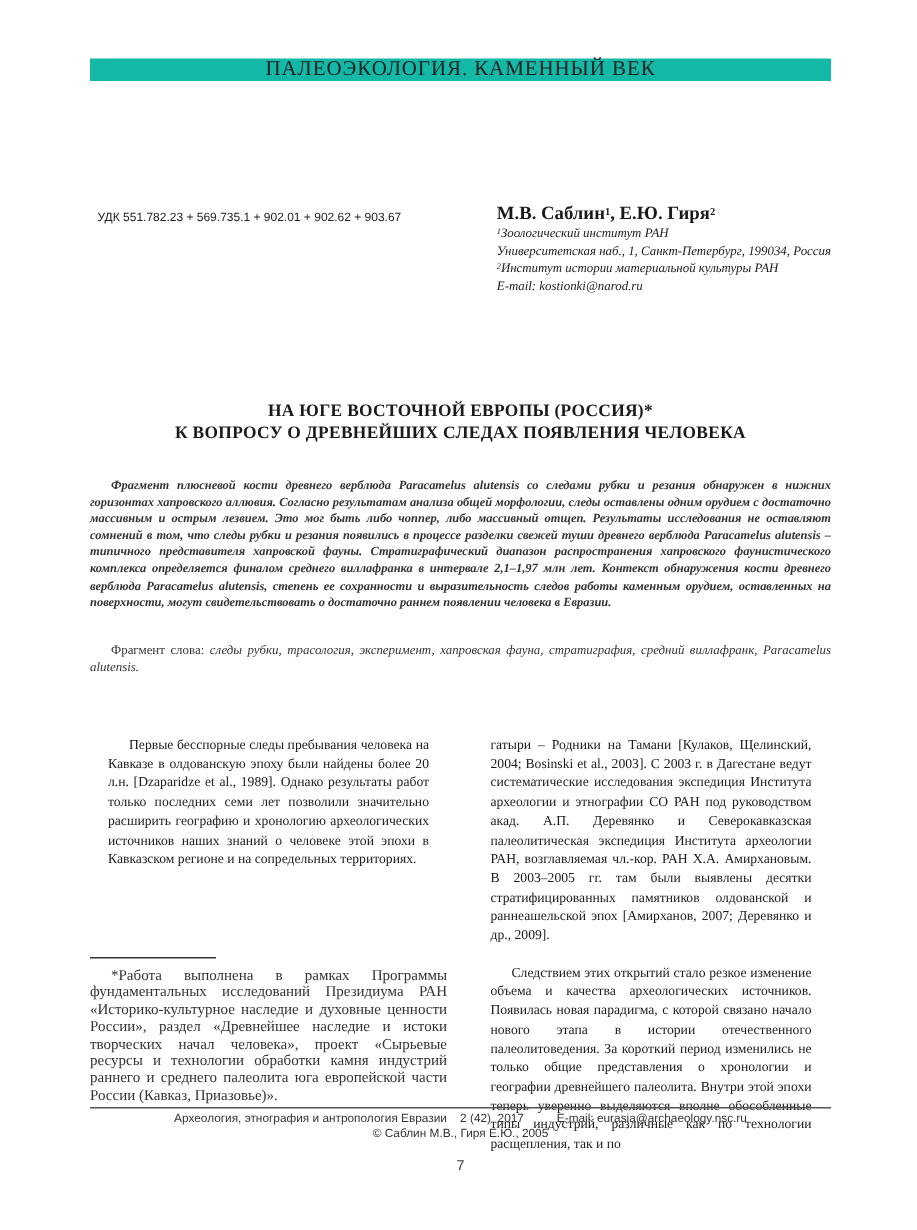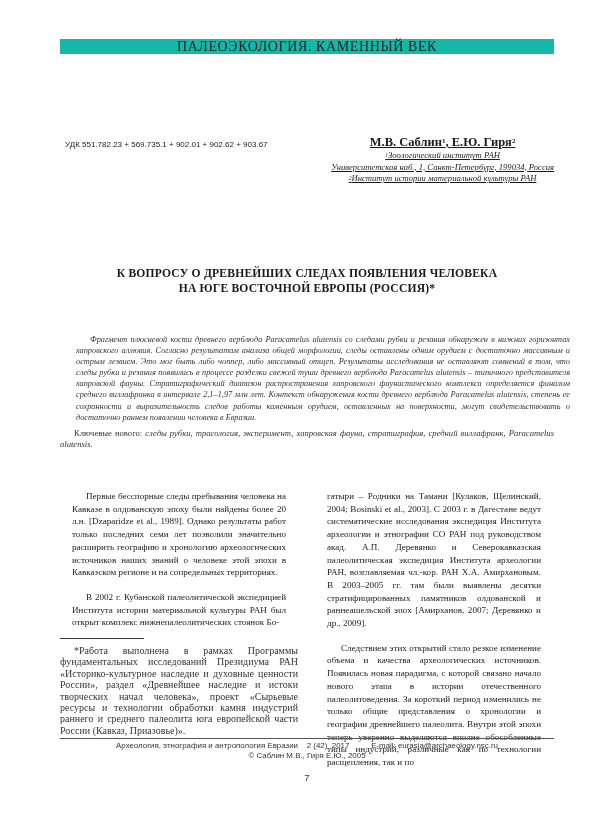--- a/index.html
+++ b/index.html
@@ -9,35 +9,35 @@
     .sans { font-family: "Liberation Sans", "DejaVu Sans", sans-serif; }
 
     .section-band {
       left: 60px; top: 39px; width: 494px; height: 15px;
       background: #14b8a6;
       display: flex; align-items: center; justify-content: center;
       font-size: 14px; letter-spacing: 0.6px; font-weight: normal; color: #222;
     }
     .udk { left: 65px; top: 124px; font-size: 8px; color: #222; margin-top: 16px; }
 
-    .authors-block { right: 57px; top: 135px; text-align: center; text-decoration: underline; }
+    .authors-block { right: 57px; top: 135px; text-align: left; }
     .authors { font-size: 12.5px; font-weight: bold; line-height: 15px; }
     .authors sup { font-size: 7px; vertical-align: top; position: relative; top: -1px; }
     .aff { font-size: 8.6px; font-style: italic; line-height: 11.5px; }
     .aff sup { font-size: 5.5px; vertical-align: top; }
 
     .title {
       left: 60px; width: 494px; top: 266px; text-align: center;
       font-size: 11.6px; font-weight: bold; line-height: 15px; letter-spacing: 0.2px;
     }
 
     .abstract {
       left: 60px; width: 494px; top: 318px;
       font-size: 8.3px; font-style: italic; line-height: 11.1px;
-      text-align: justify; text-indent: 14px; margin: 16px; color: #333;
+      text-align: justify; text-indent: 14px; margin: 0; color: #333; font-weight: bold;
     }
     .keywords {
       left: 60px; width: 494px; top: 428px;
       font-size: 8.6px; line-height: 11.4px; text-align: justify; text-indent: 14px; margin: 0; color: #333;
     }
     .keywords .kw { font-style: italic; }
 
     .col { top: 478px; width: 238px; font-size: 9.1px; line-height: 12.7px; text-align: justify; }
     .col p { margin: 12px; text-indent: 14px; }
     .col p.noindent { text-indent: 0; }
@@ -59,34 +59,34 @@
   <span>ПАЛЕОЭКОЛОГИЯ. КАМЕННЫЙ ВЕК</span>
 </div>
 
 <div class="abs udk sans">УДК 551.782.23 + 569.735.1 + 902.01 + 902.62 + 903.67</div>
 
 <div class="abs authors-block serif">
   <div class="authors"><span>М.В. Саблин</span><sup>1</sup><span>, </span><span>Е.Ю. Гиря</span><sup>2</sup></div>
   <div class="aff"><sup>1</sup><span>Зоологический институт РАН</span></div>
   <div class="aff">Университетская наб., 1, Санкт-Петербург, 199034, Россия</div>
   <div class="aff"><sup>2</sup><span>Институт истории материальной культуры РАН</span></div>
+  <div class="aff">E-mail: kostionki@narod.ru</div>
 </div>
 
 <div class="abs title serif">
+  <div>НА ЮГЕ ВОСТОЧНОЙ ЕВРОПЫ (РОССИЯ)*</div>
   <div>К ВОПРОСУ О ДРЕВНЕЙШИХ СЛЕДАХ ПОЯВЛЕНИЯ ЧЕЛОВЕКА</div>
-  <div>НА ЮГЕ ВОСТОЧНОЙ ЕВРОПЫ (РОССИЯ)*</div>
 </div>
 
 <p class="abs abstract serif">Фрагмент плюсневой кости древнего верблюда Paracamelus alutensis со следами рубки и резания обнаружен в нижних горизонтах хапровского аллювия. Согласно результатам анализа общей морфологии, следы оставлены одним орудием с достаточно массивным и острым лезвием. Это мог быть либо чоппер, либо массивный отщеп. Результаты исследования не оставляют сомнений в том, что следы рубки и резания появились в процессе разделки свежей туши древнего верблюда Paracamelus alutensis – типичного представителя хапровской фауны. Стратиграфический диапазон распространения хапровского фаунистического комплекса определяется финалом среднего виллафранка в интервале 2,1–1,97 млн лет. Контекст обнаружения кости древнего верблюда Paracamelus alutensis, степень ее сохранности и выразительность следов работы каменным орудием, оставленных на поверхности, могут свидетельствовать о достаточно раннем появлении человека в Евразии.</p>
 
-<p class="abs keywords serif"><span>Ключевые нового: </span><span class="kw">следы рубки, трасология, эксперимент, хапровская фауна, стратиграфия, средний виллафранк, Paracamelus alutensis.</span></p>
+<p class="abs keywords serif"><span>Фрагмент слова: </span><span class="kw">следы рубки, трасология, эксперимент, хапровская фауна, стратиграфия, средний виллафранк, Paracamelus alutensis.</span></p>
 
 <div class="abs col col-left serif">
   <p>Первые бесспорные следы пребывания человека на Кавказе в олдованскую эпоху были найдены более 20 л.н. [Dzaparidze et al., 1989]. Однако результаты работ только последних семи лет позволили значительно расширить географию и хронологию археологических источников наших знаний о человеке этой эпохи в Кавказском регионе и на сопредельных территориях.</p>
-  <p>В 2002 г. Кубанской палеолитической экспедицией Института истории материальной культуры РАН был открыт комплекс нижнепалеолитических стоянок Бо-</p>
 </div>
 
 <div class="abs col col-right serif">
   <p class="noindent">гатыри – Родники на Тамани [Кулаков, Щелинский, 2004; Bosinski et al., 2003]. С 2003 г. в Дагестане ведут систематические исследования экспедиция Института археологии и этнографии СО РАН под руководством акад. А.П. Деревянко и Северокавказская палеолитическая экспедиция Института археологии РАН, возглавляемая чл.-кор. РАН Х.А. Амирхановым. В 2003–2005 гг. там были выявлены десятки стратифицированных памятников олдованской и раннеашельской эпох [Амирханов, 2007; Деревянко и др., 2009].</p>
   <p>Следствием этих открытий стало резкое изменение объема и качества археологических источников. Появилась новая парадигма, с которой связано начало нового этапа в истории отечественного палеолитоведения. За короткий период изменились не только общие представления о хронологии и географии древнейшего палеолита. Внутри этой эпохи теперь уверенно выделяются вполне обособленные типы индустрий, различные как по технологии расщепления, так и по</p>
 </div>
 
 <div class="abs fn-rule"></div>
 <p class="abs footnote serif">*Работа выполнена в рамках Программы фундаментальных исследований Президиума РАН «Историко-культурное наследие и духовные ценности России», раздел «Древнейшее наследие и истоки творческих начал человека», проект «Сырьевые ресурсы и технологии обработки камня индустрий раннего и среднего палеолита юга европейской части России (Кавказ, Приазовье)».</p>
 

